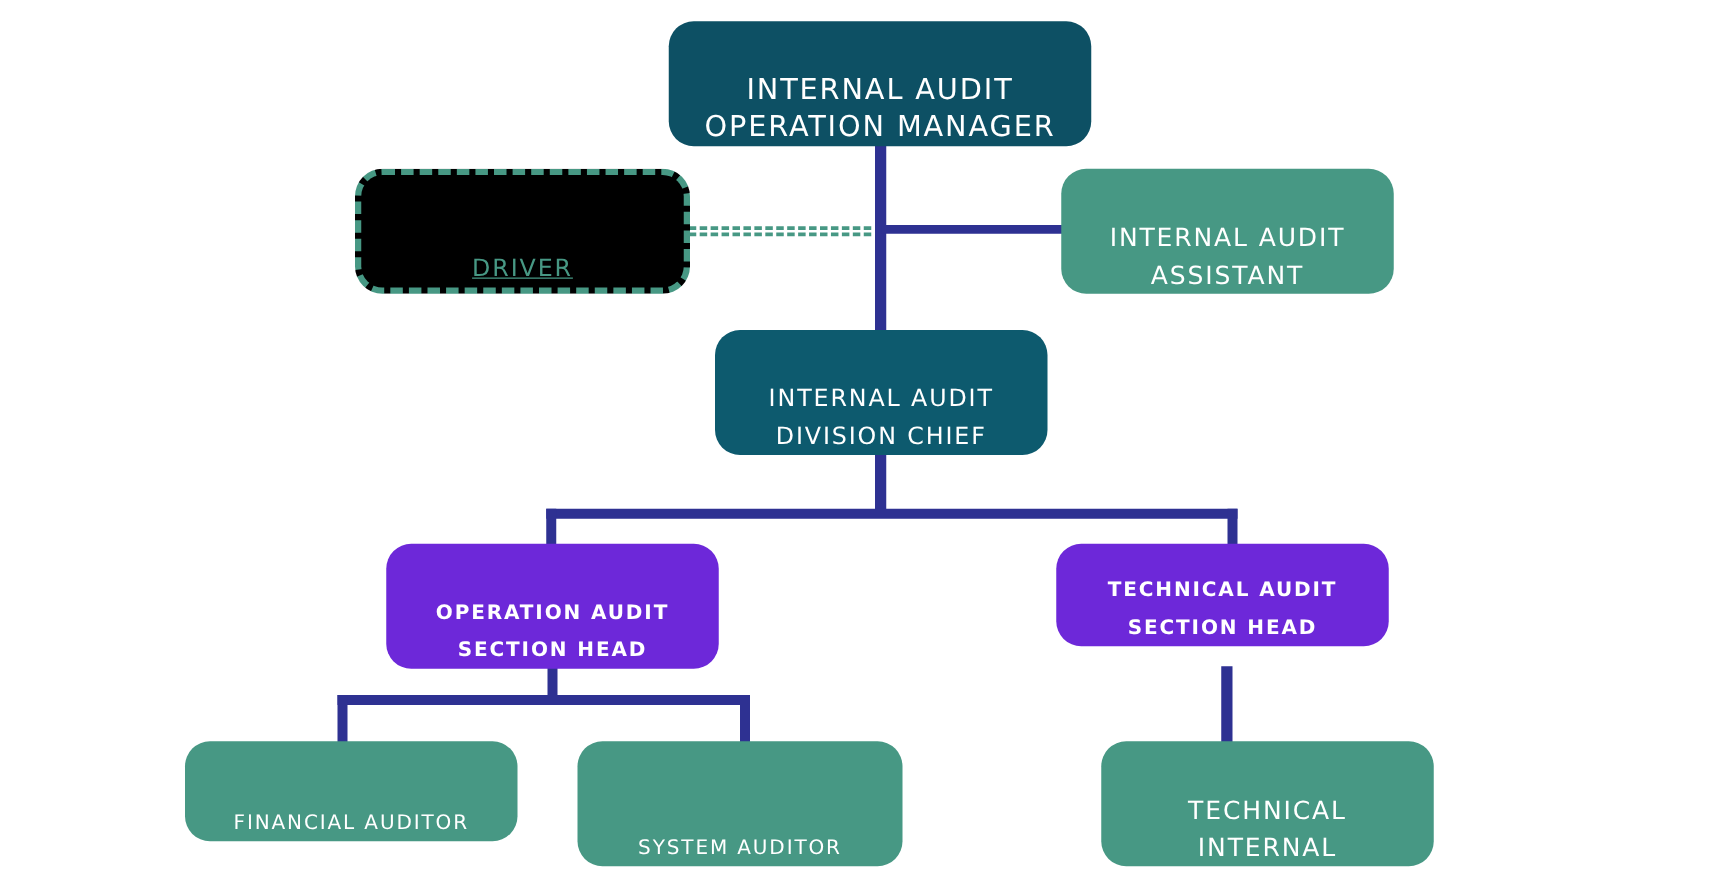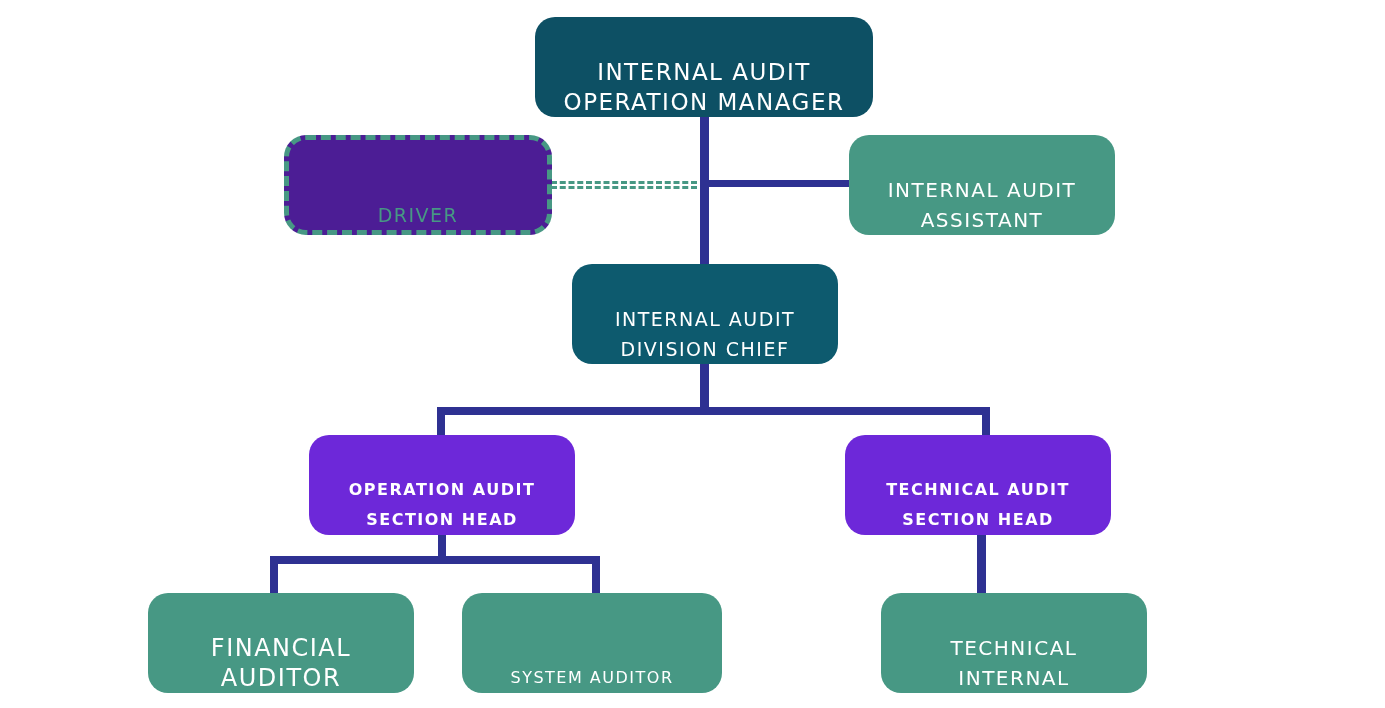--- a/index.html
+++ b/index.html
@@ -6,21 +6,21 @@
   body { width:1385px; height:708px; position:relative; overflow:hidden;
          font-family:"DejaVu Sans", sans-serif; }
   .box { position:absolute; box-sizing:border-box; border-radius:20px;
          color:#ffffff; display:flex; align-items:flex-end; justify-content:center;
          text-align:center; letter-spacing:1.5px; line-height:30px; }
   .box span { display:block; }
   .c-dark { background:#0d5064; }
   .c-mid { background:#0d5a6e; }
   .c-sec { background:#6d28d9; }
   .c-light { background:#479884; }
-  .dashed { border:5px dashed #479884; background:#4c1d95; color:#479884; border-radius:22px; }
+  .dashed { border:5px dashed #479884; background:#000000; color:#479884; border-radius:22px;text-decoration:underline; }
   .ln { position:absolute; background:#2e3192; }
   .dl { position:absolute; border-top:3px dashed #479884; height:0; }
 </style>
 </head>
 <body>
 
 <div class="ln" style="left:700px;top:115px;width:9px;height:150px;"></div>
 <div class="ln" style="left:705px;top:180px;width:145px;height:7px;"></div>
 <div class="dl" style="left:551px;top:181px;width:146px;"></div>
 <div class="dl" style="left:551px;top:186px;width:146px;"></div>
@@ -61,28 +61,28 @@
     </div>
 </div>
 
 <div class="box c-sec" style="left:309px;top:435px;width:266px;height:100px;font-size:16px;font-weight:bold;">
   <div>
       <span>OPERATION AUDIT</span>
       <span>SECTION HEAD</span>
     </div>
 </div>
 
-<div class="box c-sec" style="left:845px;top:435px;width:266px;height:100px;font-size:16px;font-weight:bold;">
+<div class="box c-sec" style="left:845px;top:435px;width:266px;height:82px;font-size:16px;font-weight:bold;">
   <div>
       <span>TECHNICAL AUDIT</span>
       <span>SECTION HEAD</span>
     </div>
 </div>
 
-<div class="box c-light" style="left:148px;top:593px;width:266px;height:100px;font-size:24px;">
+<div class="box c-light" style="left:148px;top:593px;width:266px;height:80px;font-size:16px;">
   <div>
       <span>FINANCIAL AUDITOR</span>
     </div>
 </div>
 
 <div class="box c-light" style="left:462px;top:593px;width:260px;height:100px;font-size:16px;">
   <div>
       <span>SYSTEM AUDITOR</span>
     </div>
 </div>

